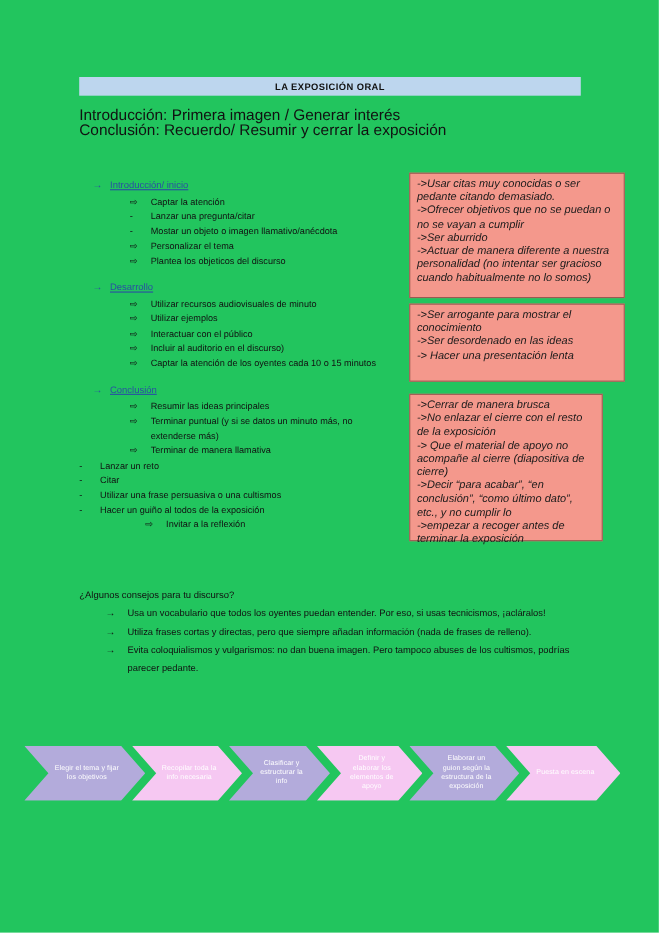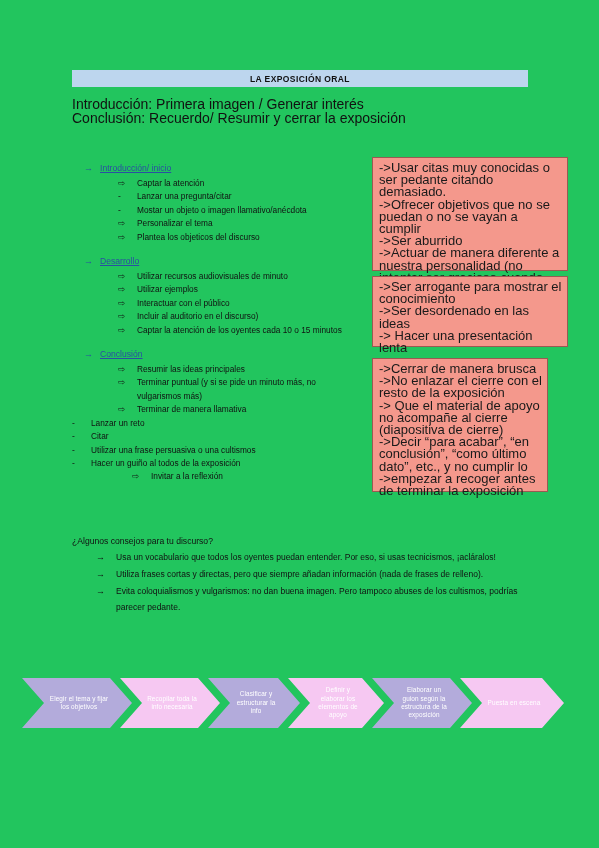--- a/index.html
+++ b/index.html
@@ -112,23 +112,24 @@
 
   
   .note {
     position: absolute;
     background: #f4988c;
     border: 1px solid #9a5a52;
     box-sizing: border-box;
     padding: 4px 5px 4px 6px;
   }
   .note .nline {
-    font-size: 13px;
+    font-size: 10px;
     line-height: 12.2px;
     color: #1a1a1a;
+    font-style: italic;
   }
   #note-1 { left: 372px; top: 157px; width: 196px; height: 114px; }
   #note-2 { left: 372px; top: 276px; width: 196px; height: 71px;  }
   #note-3 { left: 372px; top: 358px; width: 176px; height: 134px; }
 
   
   .consejos {
     position: absolute;
     left: 72px;
     top: 534px;
@@ -266,21 +267,21 @@
         <span class="arr">→</span>
         <span class="lbl">Conclusión</span>
       </div>
       <div class="items">
         <div class="item lvl-arrow">
           <span class="mk">⇨</span>
           <span class="tx">Resumir las ideas principales</span>
         </div>
         <div class="item lvl-arrow">
           <span class="mk">⇨</span>
-          <span class="tx">Terminar puntual (y si se pide un minuto más, no vulgarismos más)</span>
+          <span class="tx">Terminar puntual (y si se datos un minuto más, no extenderse más)</span>
         </div>
         <div class="item lvl-arrow">
           <span class="mk">⇨</span>
           <span class="tx"> Terminar de manera llamativa</span>
         </div>
       </div>
       <div class="items">
         <div class="item lvl-dash0">
           <span class="mk">-</span>
           <span class="tx">Lanzar un reto</span>

